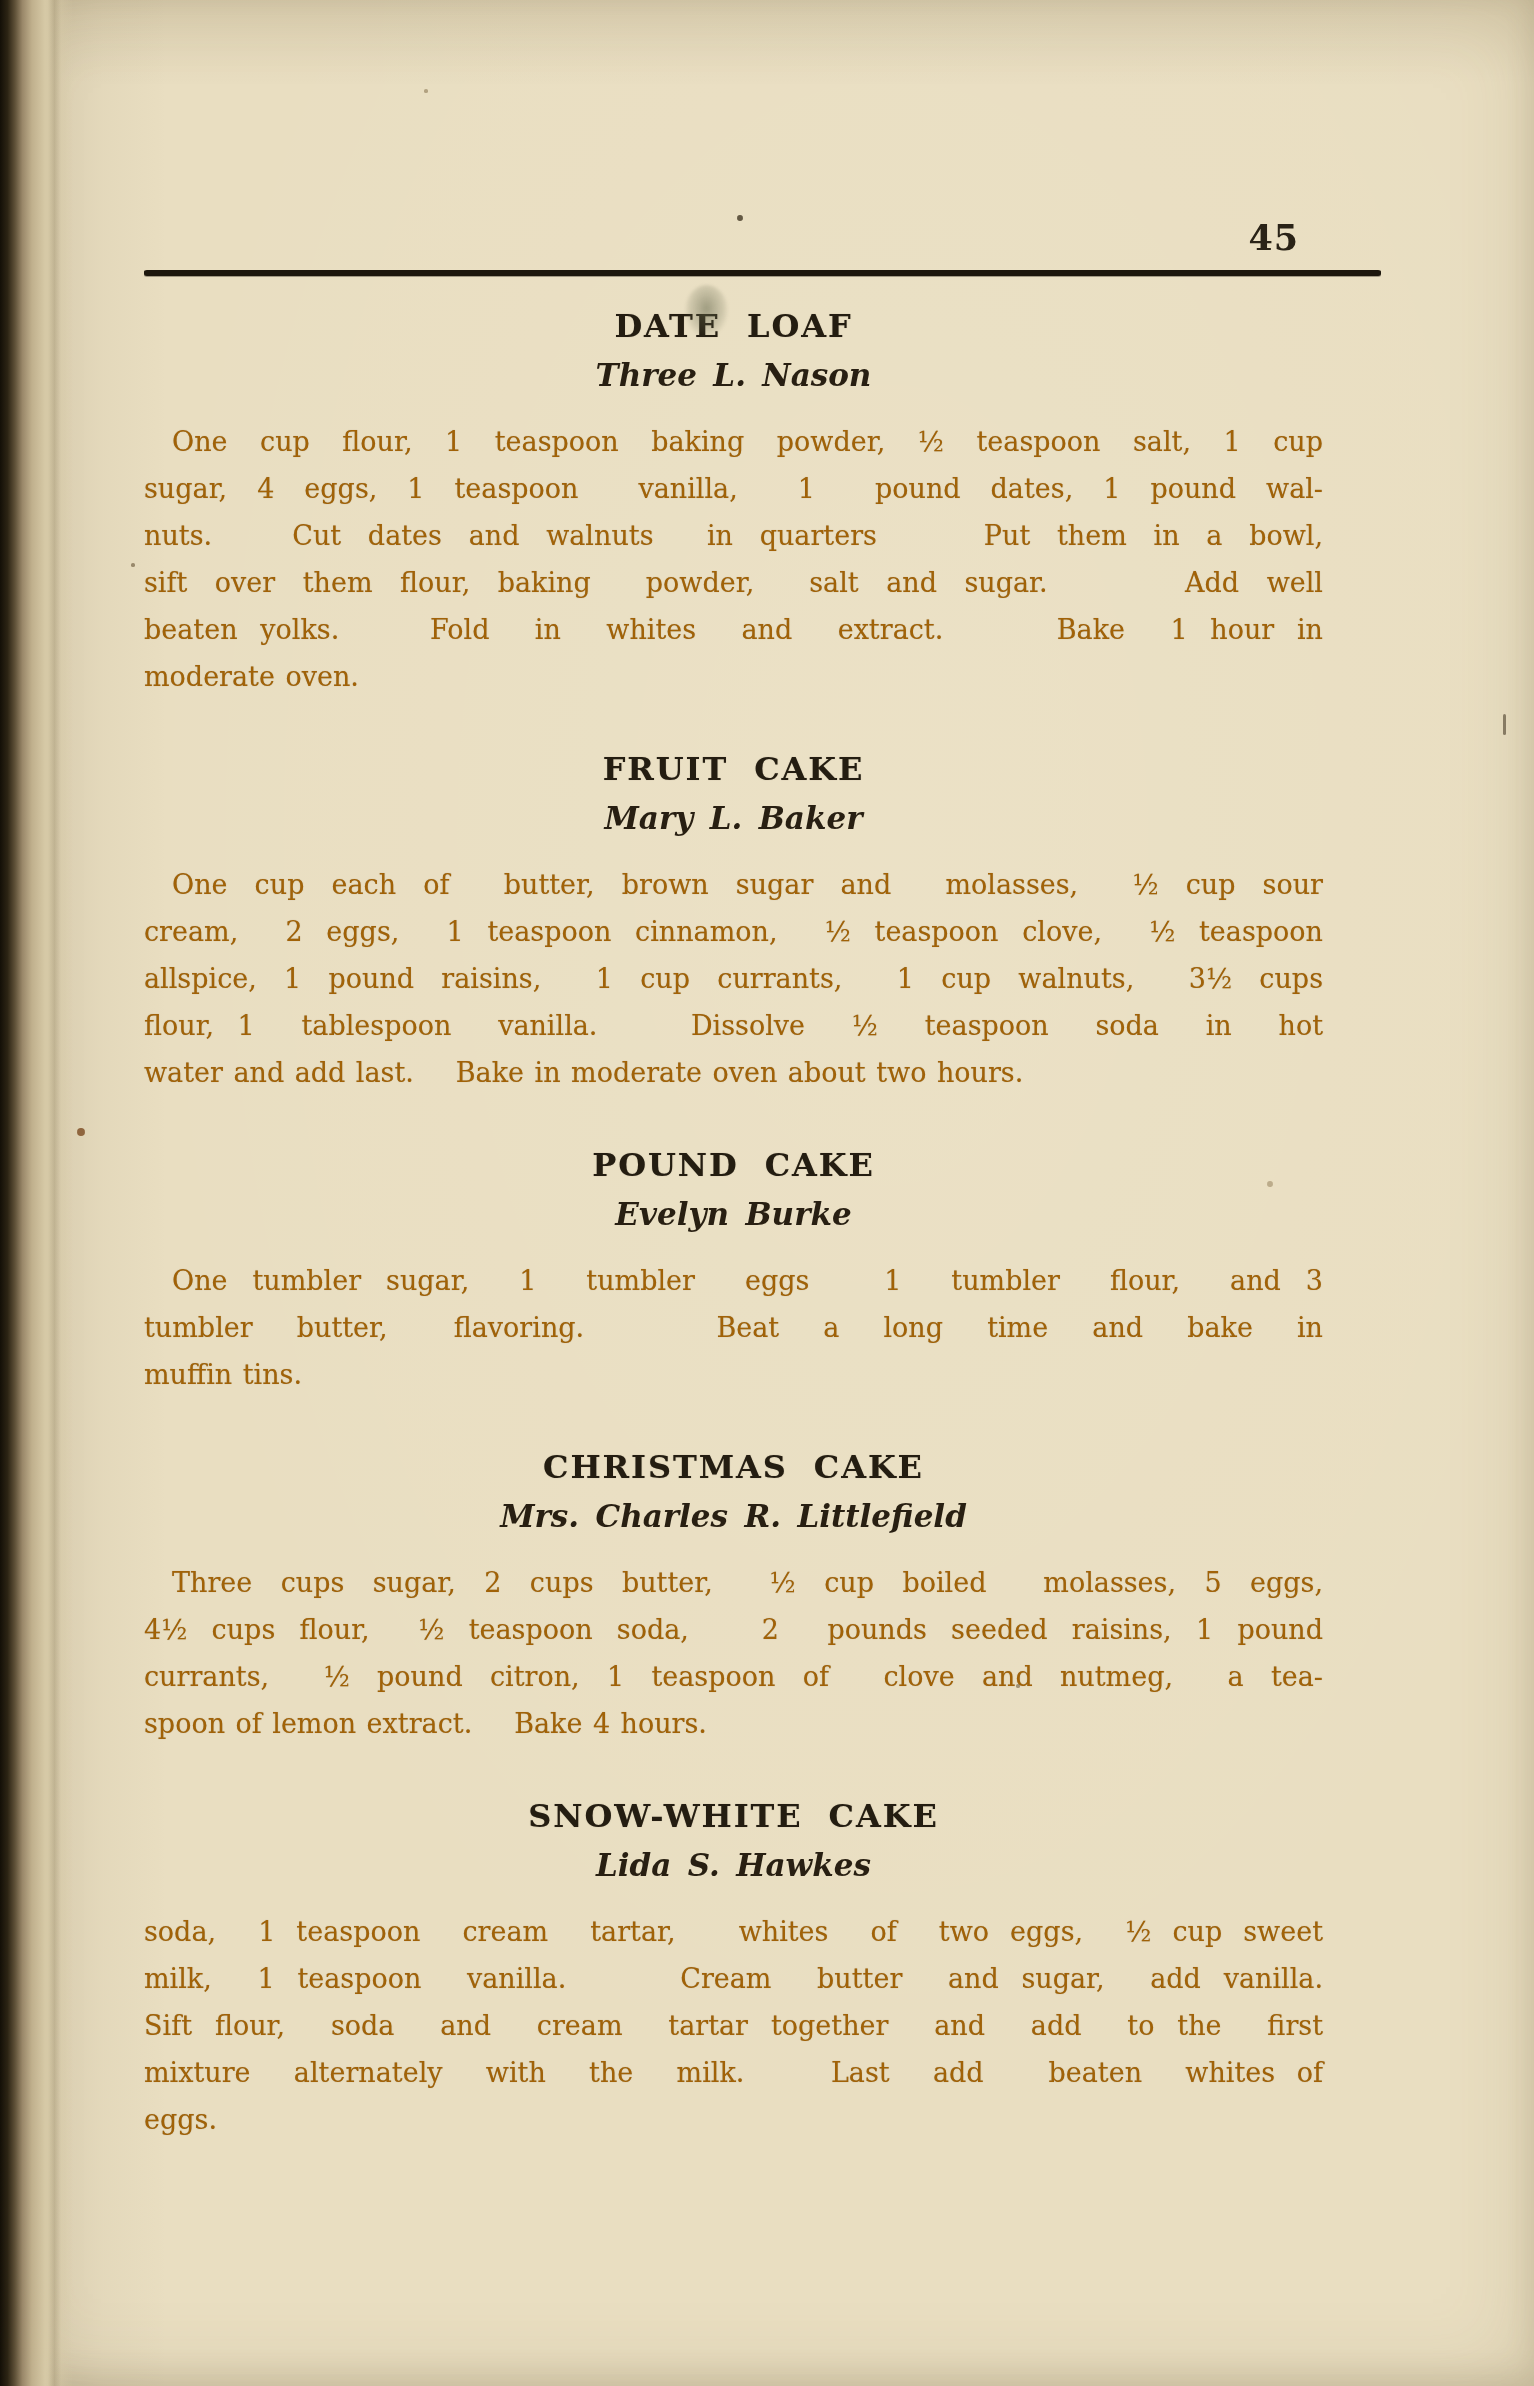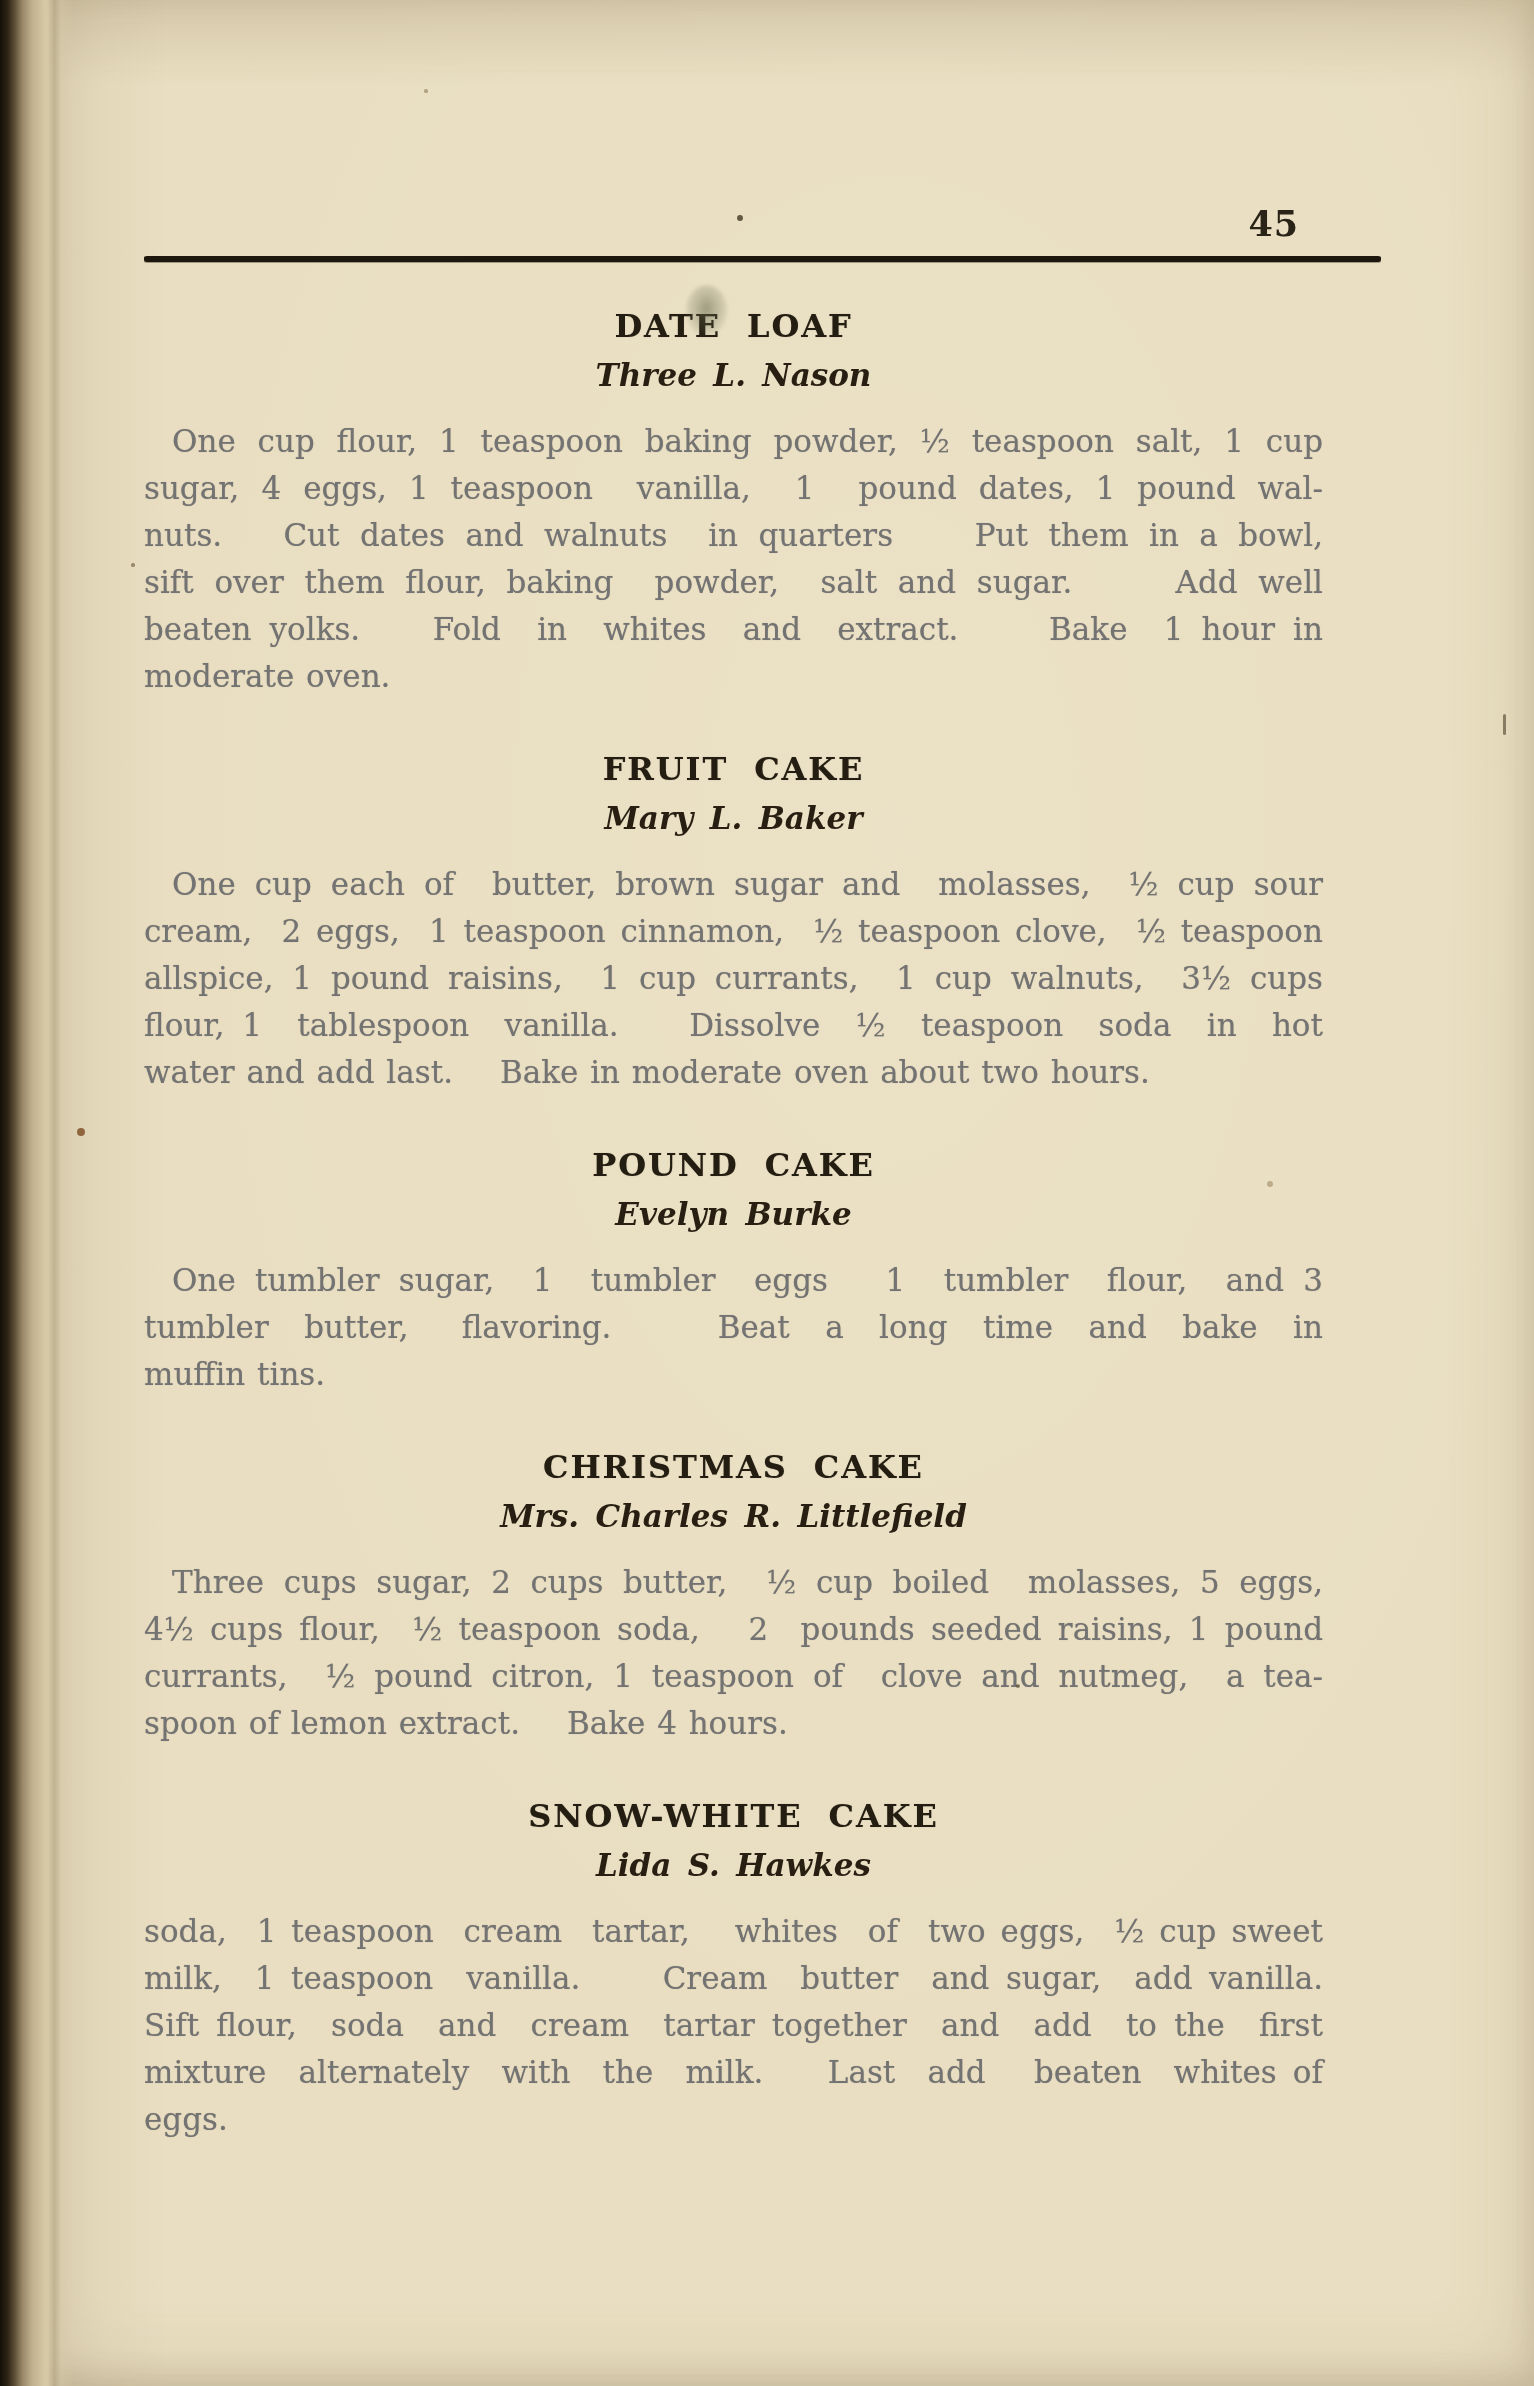--- a/index.html
+++ b/index.html
@@ -47,21 +47,21 @@
     position: absolute;
     left: 48px; top: 0; bottom: 0;
     width: 13px;
     background: linear-gradient(90deg, rgba(90,75,45,0) 0, rgba(90,75,45,0.18) 6.5px, rgba(90,75,45,0) 13px);
   }
 
   
   .head {
     position: absolute;
     left: 144px;
-    top: 202px;
+    top: 216px;
     width: 1237px;
   }
   .pagenum {
     text-align: right;
     padding-right: 82px;
     font-size: 35px;
     line-height: 43px;
     font-weight: 700;
     letter-spacing: 0.9px;
   }
@@ -98,27 +98,27 @@
     text-align: center;
     font-style: italic;
     font-size: 31px;
     line-height: 41px;
     font-weight: 600;
     word-spacing: 5.6px;
     color: #281f12;
   }
   .body { margin-top: 22.4px; }
   .line {
-    font-size: 31px;
+    font-size: 27px;
     line-height: 47px;
     white-space: pre-wrap;
     text-align: justify;
     text-align-last: justify;
     word-spacing: 1.9px;
-    color: #737373;
+    color: #a16207;
     text-shadow: 0 0 0.9px rgba(42,35,23,0.30);
   }
   .line.first { text-indent: 28px; }
   .line.last { text-align-last: left; }
 
   
   .stain {
     position: absolute;
     left: 685px; top: 285px;
     width: 43px; height: 52px;

